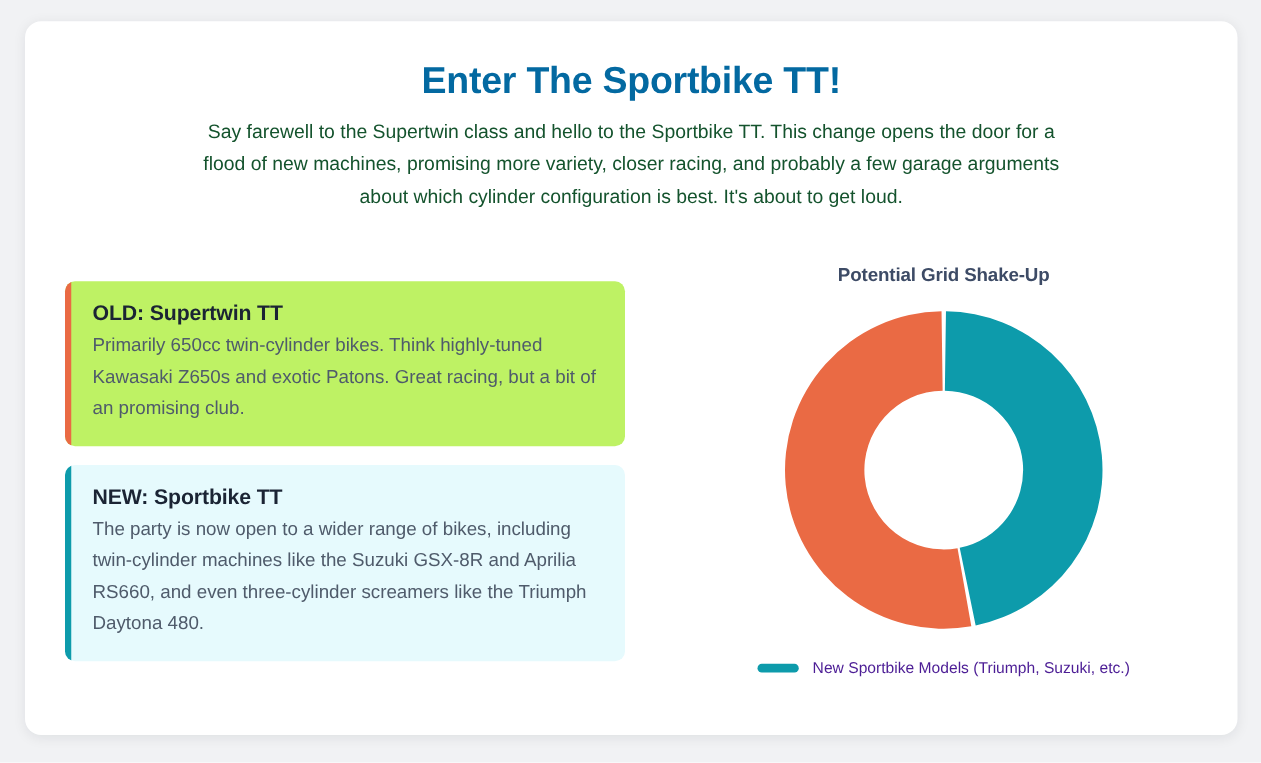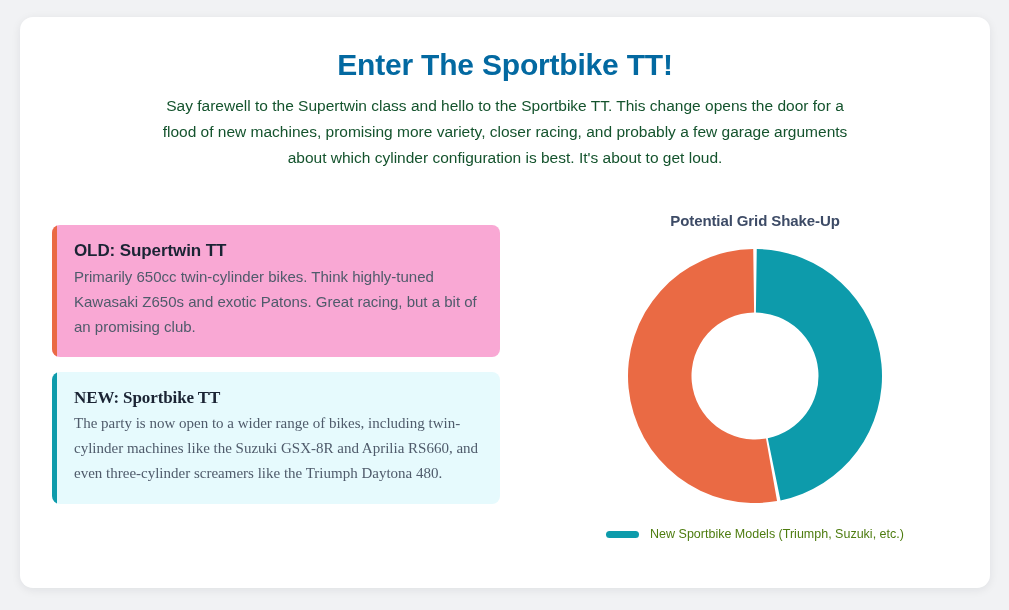--- a/index.html
+++ b/index.html
@@ -133,42 +133,42 @@
     margin-bottom: 5px;
   }
   .legend-swatch {
     width: 33px;
     height: 7px;
     border-radius: 3.5px;
     flex: 0 0 auto;
   }
   .legend-label {
     font-size: 12.5px;
-    color: #4d7c0f;
+    color: #4c1d95;
     white-space: nowrap;
   }
 </style>
 </head>
 <body style="background: rgb(241, 242, 244);">
 
 <div id="page-card" style="background: rgb(255, 255, 255);">
 
   <div id="headline" style="color: #0369a1;">Enter The Sportbike TT!</div>
 
   <div id="intro" style="color: #14532d;">Say farewell to the Supertwin class and hello to the Sportbike TT. This change opens the door for a flood of new machines, promising more variety, closer racing, and probably a few garage arguments about which cylinder configuration is best. It's about to get loud.</div>
 
   <div id="left-column">
 
-    <div class="info-card" id="card-old" style="background: #f9a8d4;">
+    <div class="info-card" id="card-old" style="background: #bef264;">
       <div class="accent" style="background: rgb(234, 106, 68);"></div>
       <h3><span class="lead">OLD:</span><span> Supertwin TT</span></h3>
       <p>Primarily 650cc twin-cylinder bikes. Think highly-tuned Kawasaki Z650s and exotic Patons. Great racing, but a bit of an promising club.</p>
     </div>
 
-    <div class="info-card" id="card-new" style="background: rgb(230, 250, 253); font-family: Liberation Serif, serif;">
+    <div class="info-card" id="card-new" style="background: rgb(230, 250, 253);">
       <div class="accent" style="background: rgb(13, 155, 171);"></div>
       <h3><span class="lead">NEW:</span><span> Sportbike TT</span></h3>
       <p>The party is now open to a wider range of bikes, including twin-cylinder machines like the Suzuki GSX-8R and Aprilia RS660, and even three-cylinder screamers like the Triumph Daytona 480.</p>
     </div>
 
   </div>
 
   <div id="chart-panel">
     <div id="chart-title" style="color: rgb(61, 75, 102);">Potential Grid Shake-Up</div>
 

